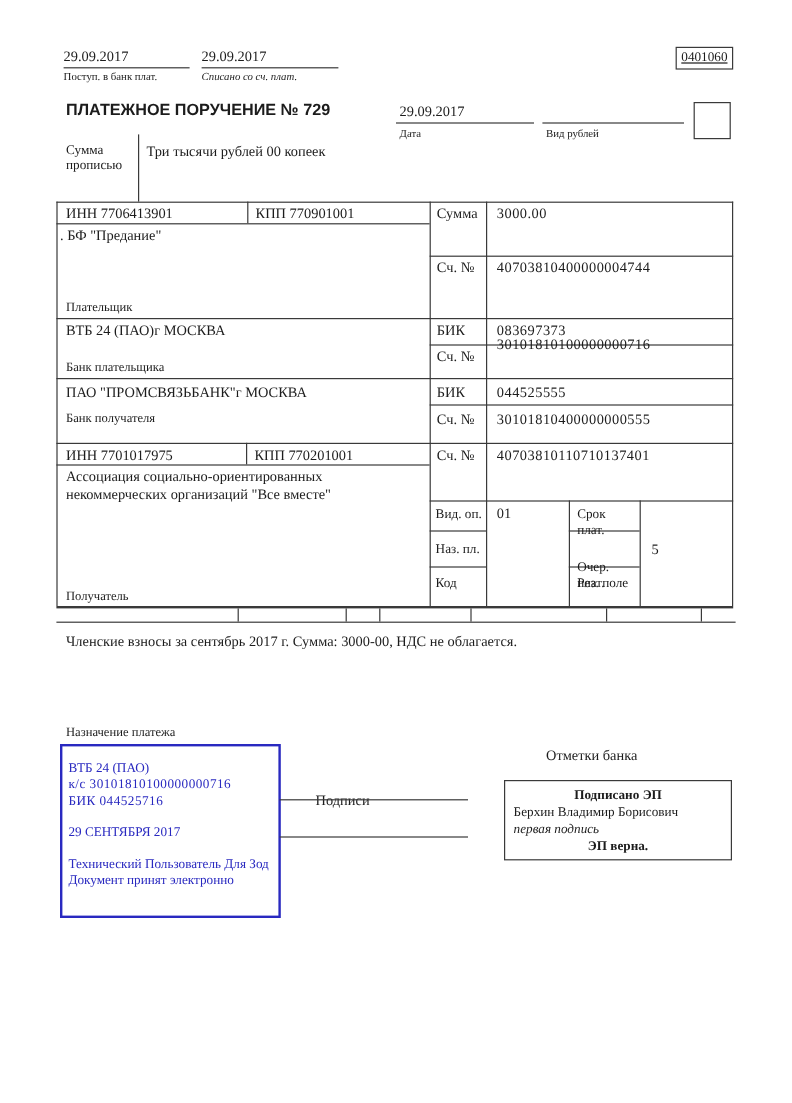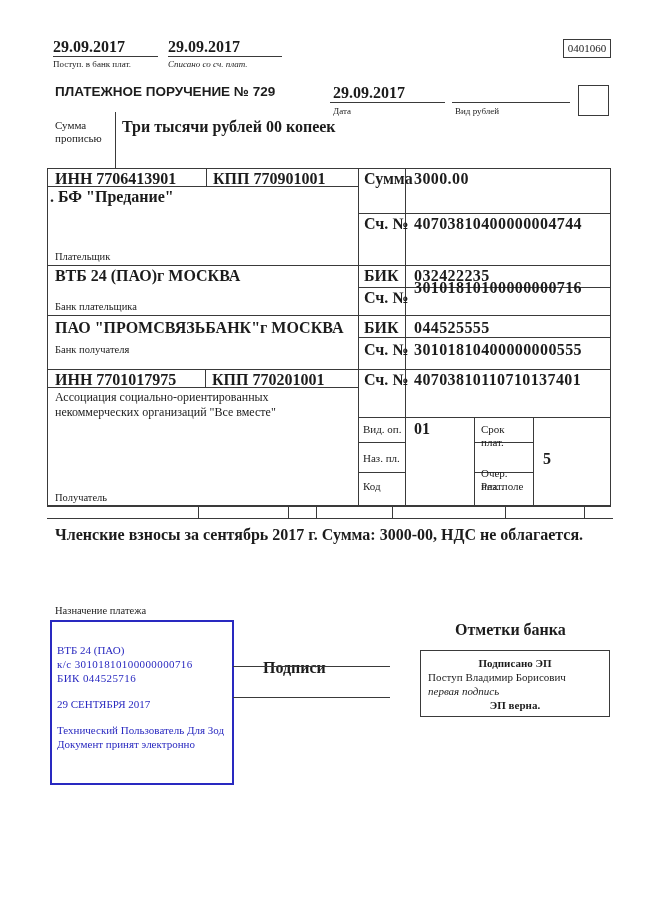--- a/index.html
+++ b/index.html
@@ -1,29 +1,29 @@
 <!DOCTYPE html>
 <html><head>
 <meta charset="utf-8">
 <style>
   html,body{margin:0;padding:0;background:#fff;}
   .page{position:relative;width:660px;height:919px;background:#ffffff;
         font-family:"Liberation Serif", serif;color:#1c1c1c;overflow:hidden;}
   .abs{position:absolute;}
   .h{position:absolute;height:1px;background:#3a3a3a;}
   .v{position:absolute;width:1px;background:#3a3a3a;}
-  .t12{font-size:16px;line-height:15px;white-space:nowrap;font-weight:bold;}
+  .t12{font-size:12px;line-height:15px;white-space:nowrap;}
   .t12w{font-size:12px;line-height:15px;}
   .t11{font-size:11px;line-height:13px;}
   .t10{font-size:10.5px;line-height:12px;white-space:nowrap;}
   .t9{font-size:9px;line-height:10px;white-space:nowrap;}
   .num{letter-spacing:0.4px;}
   .title{font-family:"Liberation Sans", sans-serif;font-weight:bold;font-size:13.5px;white-space:nowrap;}
   .ubox{border-bottom:1px solid #3a3a3a;}
-  .box{border:1px solid #3a3a3a;}
+  .box{border:1px solid #3a3a3a;text-decoration:underline;}
   .stamp{border:2px solid #2929c0;color:#2929c0;font-size:11px;line-height:14px;}
   .stamp .sp{height:12px;}
   .marks{border:1px solid #3a3a3a;font-size:11px;line-height:14px;}
   .bold{font-weight:bold;}
   .ital{font-style:italic;}
   .ctr{text-align:center;}
 </style>
 </head>
 <body>
 
@@ -97,21 +97,21 @@
     <div class="abs t12 num" style="left:367px;top:3px;">3000.00</div>
 
     <div class="abs t12" style="left:3px;top:21px;">. БФ "Предание"</div>
     <div class="abs t10" style="left:8px;top:83px;">Плательщик</div>
     <div class="abs t12" style="left:317px;top:48px;">Сч. №</div>
     <div class="abs t12 num" style="left:367px;top:48px;">40703810400000004744</div>
 
     <div class="abs t12" style="left:8px;top:100px;">ВТБ 24 (ПАО)г МОСКВА</div>
     <div class="abs t10" style="left:8px;top:133px;">Банк плательщика</div>
     <div class="abs t12" style="left:317px;top:100px;">БИК</div>
-    <div class="abs t12 num" style="left:367px;top:100px;">032422235</div>
+    <div class="abs t12 num" style="left:367px;top:100px;">083697373</div>
     <div class="abs t12" style="left:317px;top:122px;">Сч. №</div>
     <div class="abs t12 num" style="left:367px;top:112px;">30101810100000000716</div>
 
     <div class="abs t12" style="left:8px;top:152px;">ПАО "ПРОМСВЯЗЬБАНК"г МОСКВА</div>
     <div class="abs t10" style="left:8px;top:176px;">Банк получателя</div>
     <div class="abs t12" style="left:317px;top:152px;">БИК</div>
     <div class="abs t12 num" style="left:367px;top:152px;">044525555</div>
     <div class="abs t12" style="left:317px;top:174px;">Сч. №</div>
     <div class="abs t12 num" style="left:367px;top:174px;">30101810400000000555</div>
 
@@ -128,36 +128,36 @@
     <div class="abs t11" style="left:316px;top:284px;">Наз. пл.</div>
     <div class="abs t11" style="left:434px;top:283px;width:46px;margin-top:16px;">Очер. плат.</div>
     <div class="abs t12" style="left:496px;top:283px;">5</div>
     <div class="abs t11" style="left:316px;top:312px;">Код</div>
     <div class="abs t11" style="left:434px;top:312px;">Рез. поле</div>
   </div>
 
   <div class="abs t12" style="left:55px;top:527px;">Членские взносы за сентябрь 2017 г. Сумма: 3000-00, НДС не облагается.</div>
   <div class="abs t10" style="left:55px;top:605px;">Назначение платежа</div>
 
-  <div class="abs stamp" style="left:50px;top:620px;width:170px;height:119px;padding:21px 5px;">
+  <div class="abs stamp" style="left:50px;top:620px;width:170px;height:119px;padding:11px 5px;">
     <div>ВТБ 24 (ПАО)</div>
     <div class="num">к/с 30101810100000000716</div>
     <div class="num">БИК 044525716</div>
     <div class="sp"></div>
     <div>29 СЕНТЯБРЯ 2017</div>
     <div class="sp"></div>
     <div>Технический Пользователь Для Зод</div>
     <div>Документ принят электронно</div>
   </div>
 
   <div class="abs t12" style="left:263px;top:644px;margin-top:16px;">Подписи</div>
   <div class="h" style="left:233px;top:666px;width:157px;"></div>
   <div class="h" style="left:233px;top:697px;width:157px;"></div>
 
   <div class="abs t12" style="left:455px;top:622px;text-align:center;">Отметки банка</div>
   <div class="abs marks" style="left:420px;top:650px;width:188px;height:65px;">
     <div class="bold ctr" style="margin-top:5px;">Подписано ЭП</div>
-    <div style="margin-left:7px;">Поступ Владимир Борисович</div>
+    <div style="margin-left:7px;">Берхин Владимир Борисович</div>
     <div class="ital" style="margin-left:7px;">первая подпись</div>
     <div class="bold ctr">ЭП верна.</div>
   </div>
 
 </div>
 
 </body></html>

